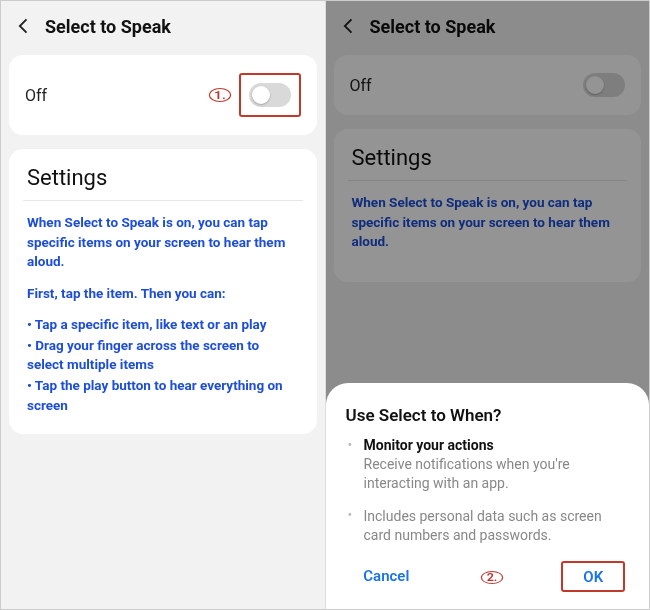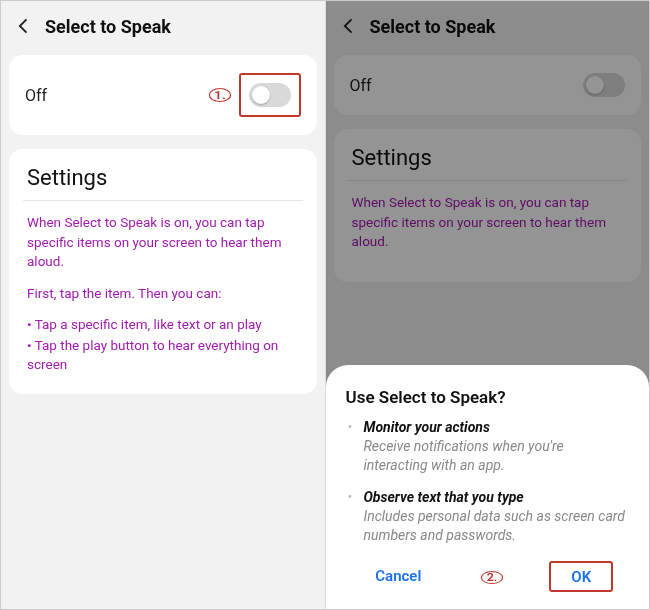--- a/index.html
+++ b/index.html
@@ -75,50 +75,50 @@
     display: inline-flex;
   }
 
   .settings-head {
     padding: 16px 18px 10px 18px;
     font-size: 22px; color: #111;
   }
   .divider { height: 1px; background: #e6e6e6; margin: 0 14px; }
   .desc {
     padding: 12px 18px 18px 18px;
-    font-size: 13.5px; color: #a21caf; line-height: 1.45;
+    font-size: 13.5px; color: #1d4ed8; line-height: 1.45; font-weight: bold;
   }
   .desc p { margin-bottom: 12px; }
   .desc ul { list-style: none; }
   .desc ul li::before { content: "• "; }
   .desc ul li { margin-bottom: 1px; }
 
   .sheet {
     position: absolute;
     left: 0; right: 0; bottom: 0;
     background: #fff;
     border-top-left-radius: 22px;
     border-top-right-radius: 22px;
     padding: 22px 20px 16px 20px;
     z-index: 10;
   }
   .sheet-title { font-size: 17px; font-weight: 600; color: #111; margin-bottom: 12px; }
   .sheet-sub { font-size: 14px; color: #222; margin-bottom: 16px; }
   .perm-list { list-style: none; }
-  .perm-list li { position: relative; padding-left: 18px; margin-bottom: 14px; font-style: italic; }
+  .perm-list li { position: relative; padding-left: 18px; margin-bottom: 14px; }
   .perm-list li::before {
     content: "•"; position: absolute; left: 2px; top: 0;
     color: #bbb; font-size: 14px;
   }
   .perm-title { font-size: 14px; font-weight: 700; color: #111; }
   .perm-desc { font-size: 14px; color: #888; line-height: 1.35; margin-top: 2px; }
 
   .sheet-buttons {
     display: flex; align-items: center; justify-content: center;
-    gap: 48px; margin-top: 6px;
+    gap: 60px; margin-top: 6px;
   }
   .sheet-buttons .btn {
     font-size: 15px; font-weight: 600; color: #1a73e8;
     padding: 8px 14px;
   }
   .ok-wrap {
     border: 2px solid #c0392b;
     border-radius: 3px;
     padding: 4px 6px;
     text-align: right;
@@ -156,20 +156,21 @@
   </div>
 
   <div class="card">
     <div class="settings-head">Settings</div>
     <div class="divider"></div>
     <div class="desc">
       <p>When Select to Speak is on, you can tap specific items on your screen to hear them aloud.</p>
       <p>First, tap the item. Then you can:</p>
       <ul>
         <li>Tap a specific item, like text or an play</li>
+        <li>Drag your finger across the screen to select multiple items</li>
         <li>Tap the play button to hear everything on screen</li>
       </ul>
     </div>
   </div>
 </div>
 
 <div class="pane right">
   <div class="header">
     <span class="back-icon">
       <svg viewBox="0 0 24 24" width="20" height="20">
@@ -190,28 +191,27 @@
     <div class="settings-head">Settings</div>
     <div class="divider"></div>
     <div class="desc">
       <p>When Select to Speak is on, you can tap specific items on your screen to hear them aloud.</p>
     </div>
   </div>
 
   <div class="dim-overlay"></div>
 
   <div class="sheet">
-    <div class="sheet-title">Use Select to Speak?</div>
+    <div class="sheet-title">Use Select to When?</div>
     <ul class="perm-list">
       <li>
         <div class="perm-title">Monitor your actions</div>
         <div class="perm-desc">Receive notifications when you're interacting with an app.</div>
       </li>
       <li>
-        <div class="perm-title">Observe text that you type</div>
         <div class="perm-desc">Includes personal data such as screen card numbers and passwords.</div>
       </li>
     </ul>
     <div class="sheet-buttons">
       <span class="btn">Cancel</span>
       <span class="mini-step">2.</span>
       <span class="ok-wrap">
         <span class="btn">OK</span>
       </span>
     </div>

